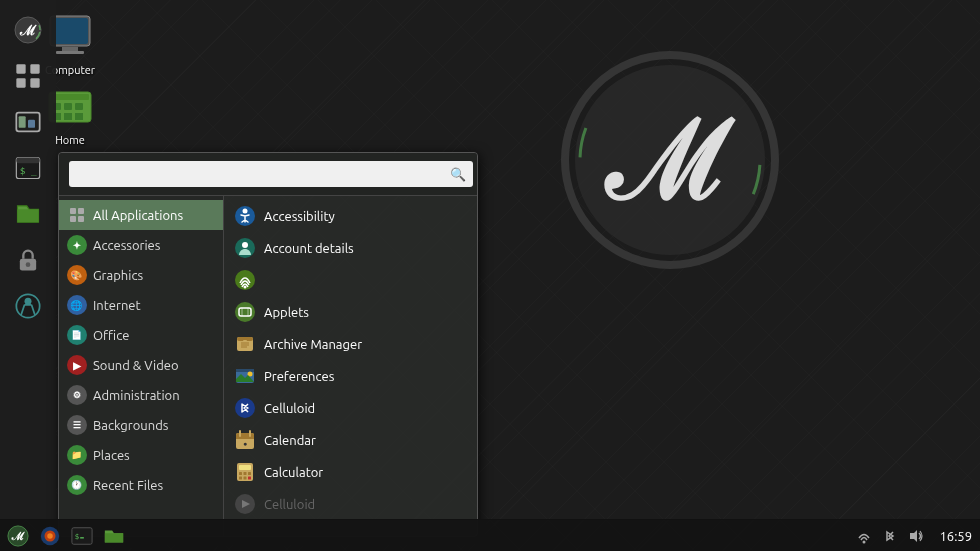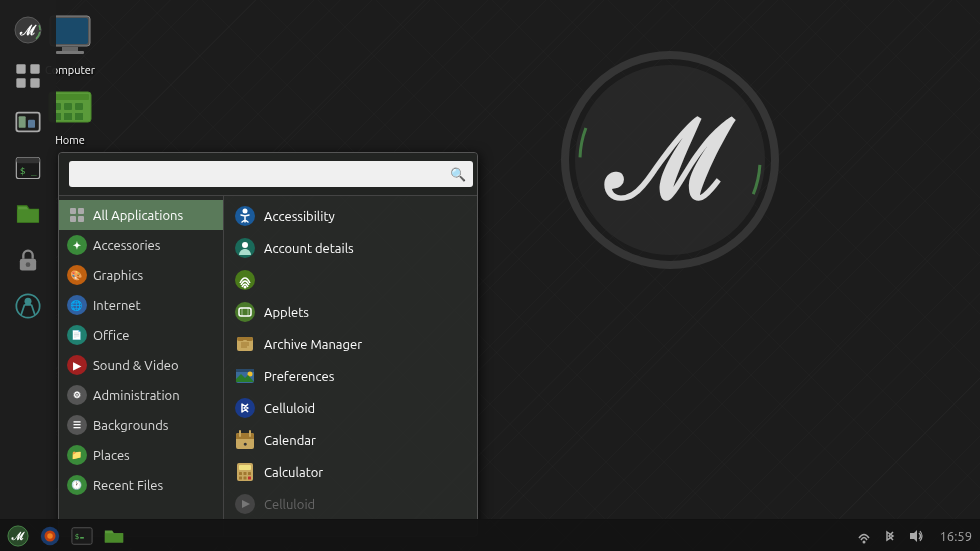--- a/index.html
+++ b/index.html
@@ -677,17 +677,17 @@
       </div>
 
       <div class="tray-icon">
         <svg viewBox="0 0 16 16" width="16" height="16" xmlns="http://www.w3.org/2000/svg">
           <polygon points="2,5 6,5 9,2 9,14 6,11 2,11" fill="#aaa"></polygon>
           <path d="M11 5 Q14 8 11 11" stroke="#aaa" stroke-width="1.5" fill="none"></path>
           <path d="M12 3 Q16 8 12 13" stroke="#aaa" stroke-width="1.2" fill="none"></path>
         </svg>
       </div>
 
-      <span style="color:#a3a3a3;font-size:13px;min-width:40px;text-align:right;">16:59</span>
+      <span style="color:#ffffff;font-size:13px;min-width:40px;text-align:right;">16:59</span>
     </div>
   </div>
 
 </div>
 
 </body></html>

